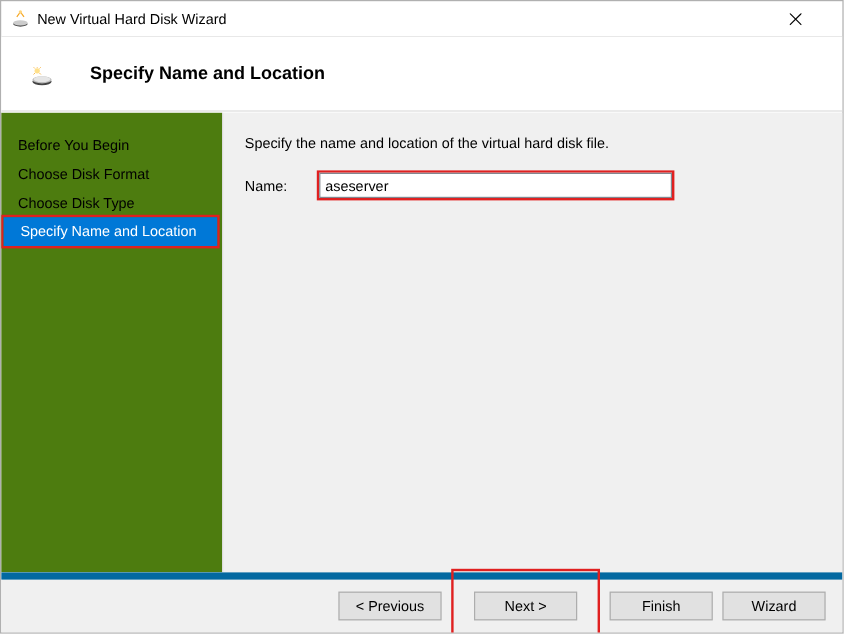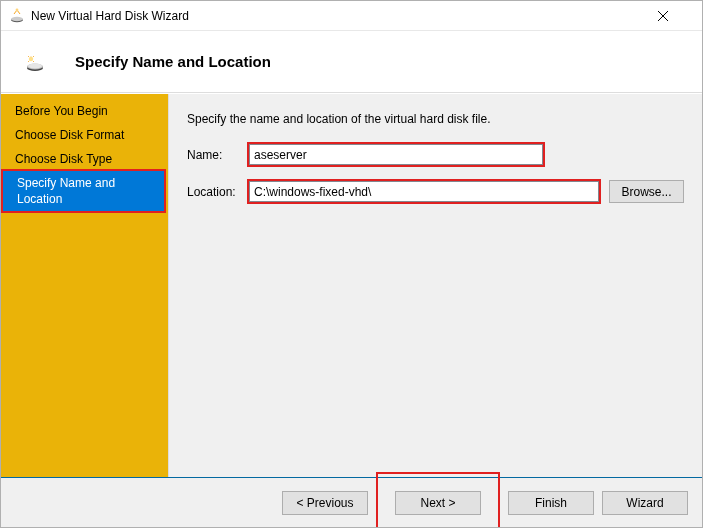--- a/index.html
+++ b/index.html
@@ -46,22 +46,22 @@
     font-size: 15px; font-weight: 700; margin: 0; color: #000;
   }
   .content {
     position: absolute;
     top: 93px; left: 0; right: 0; bottom: 50px;
     display: flex;
     background: #f0f0f0;
   }
   .sidebar {
     width: 184px;
-    padding-top: 5px;
-    background: #eab308;
+    padding-top: 15px;
+    background: #4d7c0f;
   }
   .sidebar-item {
     padding: 4px 8px 4px 14px;
     font-size: 12px;
     color: #000;
     cursor: default;
     line-height: 16px;
   }
   .sidebar-item.active {
     background: #0078d7;
@@ -104,21 +104,21 @@
     width: 75px; height: 23px;
     border: 1px solid #adadad;
     background: #e1e1e1;
     font-family: inherit; font-size: 12px;
     cursor: default;
   }
   .footer {
     position: absolute;
     bottom: 0; left: 0; right: 0;
     height: 50px;
-    border-top: 1px solid #0369a1;
+    border-top: 6px solid #0369a1;
     display: flex;
     justify-content: flex-end;
     align-items: center;
     padding-right: 14px;
     gap: 8px;
     background: #f0f0f0;
   }
   .btn {
     width: 86px; height: 24px;
     border: 1px solid #adadad;
@@ -180,27 +180,20 @@
   <div class="main">
     <div class="instr">Specify the name and location of the virtual hard disk file.</div>
 
     <div class="form-row">
       <span class="label">Name:</span>
       <span class="input-wrap">
         <input type="text" class="text-input name-input" value="aseserver" style="">
       </span>
     </div>
 
-    <div class="form-row">
-      <span class="label">Location:</span>
-      <span class="input-wrap">
-        <input type="text" class="text-input loc-input" value="C:\windows-fixed-vhd\" style="">
-      </span>
-      <button class="browse-btn">Browse...</button>
-    </div>
   </div>
 </div>
 
 <div class="footer">
   <button class="btn">&lt; Previous</button>
   <span class="btn-highlight">
     <button class="btn">Next &gt;</button>
   </span>
   <button class="btn">Finish</button>
   <button class="btn">Wizard</button>

